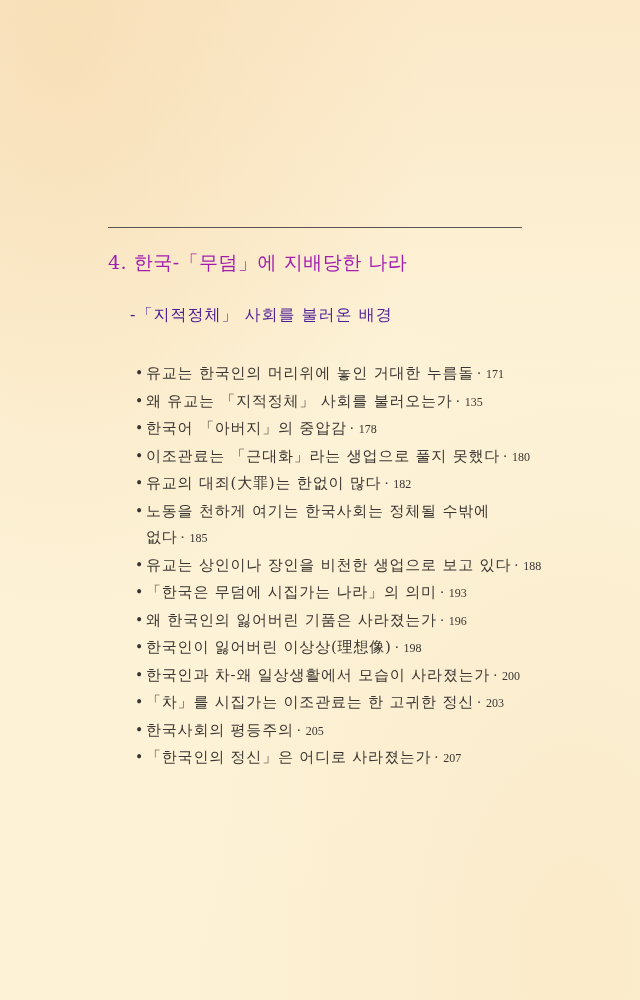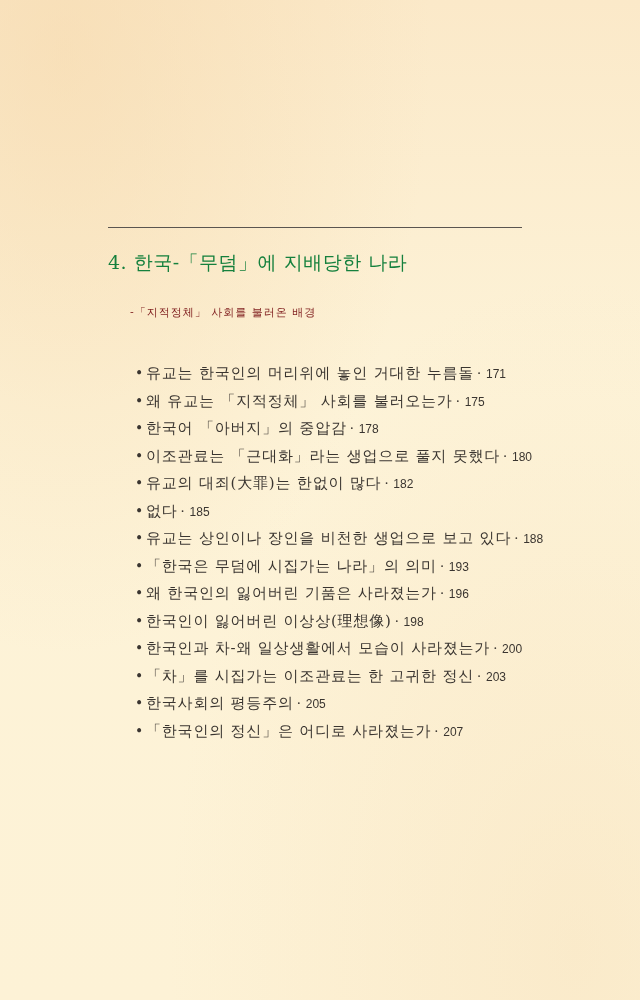--- a/index.html
+++ b/index.html
@@ -33,30 +33,30 @@
       height: 0;
       border-top: 1.5px solid #5a5550;
     }
     .chapter-title {
       position: absolute;
       left: 108px;
       top: 250px;
       font-size: 19px;
       letter-spacing: 0.5px;
       white-space: nowrap;
-      color: #15803d;
+      color: #a21caf;
     }
     .chapter-subtitle {
       position: absolute;
       left: 130px;
       top: 305px;
-      font-size: 11px;
+      font-size: 16px;
       letter-spacing: 1px;
       white-space: nowrap;
-      color: #7f1d1d;
+      color: #4c1d95;
     }
     .toc-list {
       position: absolute;
       left: 136px;
       top: 360px;
       width: 420px;
       margin: 0;
       padding: 0;
       list-style: none;
     }
@@ -75,21 +75,21 @@
       font-size: 14px;
     }
     .toc-item .title {
       word-break: keep-all;
     }
     .toc-item .sep {
       font-size: 13px;
       margin: 0 4px 0 3px;
     }
     .toc-item .page-num {
-      font-family: Liberation Sans, sans-serif;
+      font-family: Liberation Serif, serif;
       font-size: 12px;
       letter-spacing: 0;
     }
     .wrap-line2 {
       display: block;
     }
   </style>
 </head>
 <body>
 
@@ -103,36 +103,37 @@
 
   <div class="chapter-subtitle">-「지적정체」 사회를 불러온 배경</div>
 
   <ul class="toc-list">
     <li class="toc-item">
       <span class="bullet">•</span>
       <span class="title">유교는 한국인의 머리위에 놓인 거대한 누름돌</span><span class="sep">·</span><span class="page-num">171</span>
     </li>
     <li class="toc-item">
       <span class="bullet">•</span>
-      <span class="title">왜 유교는 「지적정체」 사회를 불러오는가</span><span class="sep">·</span><span class="page-num">175</span>
+      <span class="title">왜 유교는 「지적정체」 사회를 불러오는가</span><span class="sep">·</span><span class="page-num">135</span>
     </li>
     <li class="toc-item">
       <span class="bullet">•</span>
       <span class="title">한국어 「아버지」의 중압감</span><span class="sep">·</span><span class="page-num">178</span>
     </li>
     <li class="toc-item">
       <span class="bullet">•</span>
       <span class="title">이조관료는 「근대화」라는 생업으로 풀지 못했다</span><span class="sep">·</span><span class="page-num">180</span>
     </li>
     <li class="toc-item">
       <span class="bullet">•</span>
       <span class="title">유교의 대죄(大罪)는 한없이 많다</span><span class="sep">·</span><span class="page-num">182</span>
     </li>
     <li class="toc-item wrap">
       <span class="bullet">•</span>
+      <span class="wrap-line2">노동을 천하게 여기는 한국사회는 정체될 수밖에</span>
       <span>없다</span><span class="sep">·</span><span class="page-num">185</span>
     </li>
     <li class="toc-item">
       <span class="bullet">•</span>
       <span class="title">유교는 상인이나 장인을 비천한 생업으로 보고 있다</span><span class="sep">·</span><span class="page-num">188</span>
     </li>
     <li class="toc-item">
       <span class="bullet">•</span>
       <span class="title">「한국은 무덤에 시집가는 나라」의 의미</span><span class="sep">·</span><span class="page-num">193</span>
     </li>

